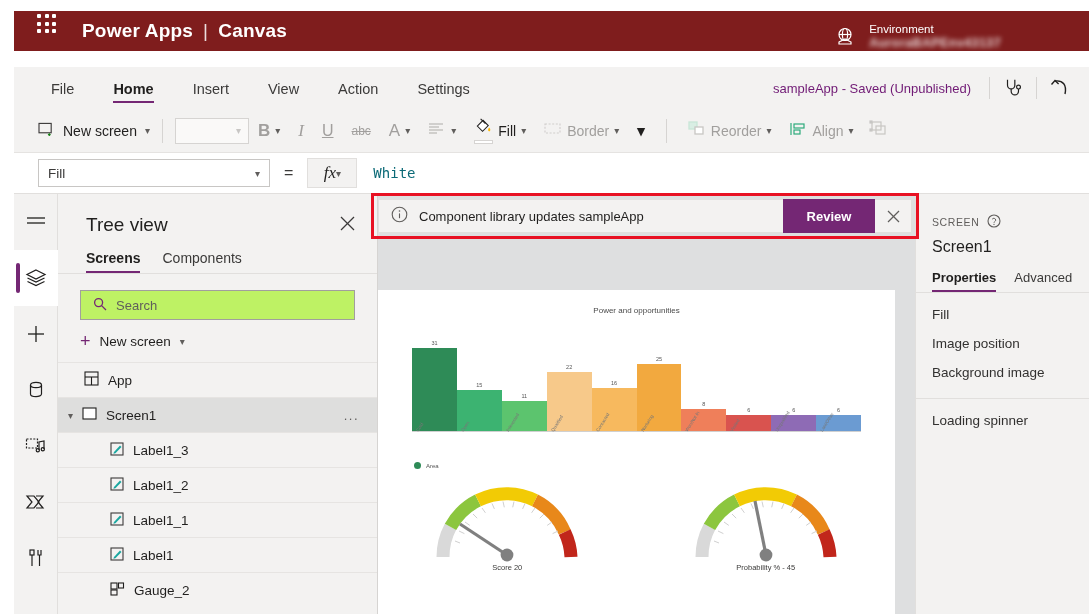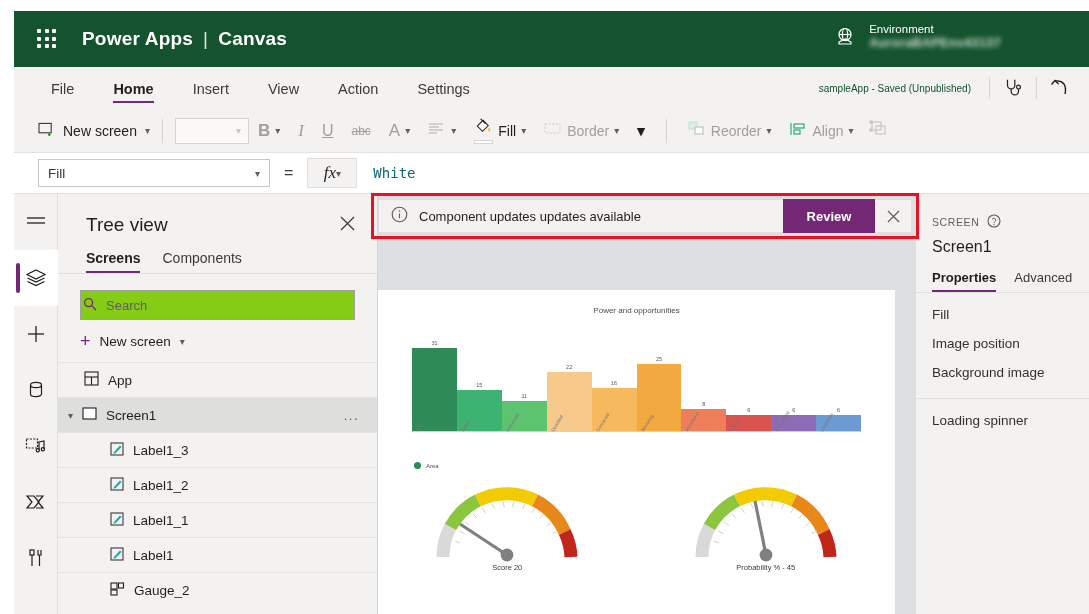--- a/index.html
+++ b/index.html
@@ -5,22 +5,22 @@
   * { box-sizing: border-box; margin: 0; padding: 0; }
   html, body {
     width: 1089px; height: 614px;
     font-family: "Liberation Sans", sans-serif;
     background: #ffffff; overflow: hidden;
   }
   .app { position: relative; width: 1089px; height: 614px; background:#fff; }
 
   
   .header {
-    position:absolute; left:14px; top:11px; width:1075px; height:56px;
-    background:#14532d; display:flex; align-items:center;
+    position:absolute; left:14px; top:11px; width:1075px; height:40px;
+    background:#7f1d1d; display:flex; 
   }
   .waffle { width:26px; height:26px; margin-left:20px; display:grid;
     grid-template-columns:repeat(3,1fr); grid-template-rows:repeat(3,1fr);
     gap:3px; padding:3px; }
   .waffle i { display:block; width:4px; height:4px; background:#fff; border-radius:1px; }
   .brand { margin-left:22px; color:#fff; font-size:19px; font-weight:bold;
     letter-spacing:.2px; display:flex; align-items:center; gap:10px; }
   .brand .sep { font-weight:400; opacity:.85; }
   .brand .sub { font-weight:bold; }
   .env { position:absolute; right:88px; top:11px; display:flex; align-items:center; gap:12px; }
@@ -33,21 +33,21 @@
   
   .menubar { position:absolute; left:14px; top:67px; width:1075px; height:42px;
     background:#f3f2f1; display:flex; align-items:center; }
   .menu { display:flex; align-items:center; margin-left:26px; gap:17px; }
   .menu-item { font-size:14.5px; color:#3b3a39; padding:9px 11px 7px; position:relative; cursor:default; }
   .menu-item.active { font-weight:bold; color:#201f1e; }
   .menu-item.active::after { content:""; position:absolute; left:11px; right:11px;
     bottom:1px; height:2.5px; background:#742774; }
   .mb-right { position:absolute; right:6px; top:0; height:42px; display:flex;
     align-items:center; gap:0; }
-  .appname { font-size:10px; color:#14532d; padding-right:18px; }
+  .appname { font-size:13px; color:#701a75; padding-right:18px; }
   .vline { width:1px; height:22px; background:#d6d4d2; }
   .mb-icon { width:46px; height:42px; display:flex; align-items:center; justify-content:center; }
 
   
   .ribbon { position:absolute; left:14px; top:109px; width:1075px; height:44px;
     background:#f3f2f1; display:flex; align-items:center; border-bottom:1px solid #e5e3e1; }
   .newscreen { display:flex; align-items:center; gap:8px; margin-left:24px;
     font-size:14px; color:#201f1e; }
   .chev { font-size:10px; color:#605e5c; }
   .rsep { width:1px; height:24px; background:#d6d4d2; margin:0 12px; }
@@ -90,22 +90,22 @@
     background:#f3f2f1; border-right:1px solid #d6d4d2; }
   .tree-hd { display:flex; align-items:center; justify-content:space-between;
     padding:20px 22px 0 28px; }
   .tree-title { font-size:19px; color:#201f1e; }
   .tabs { display:flex; gap:22px; padding:14px 0 0 28px; }
   .tab { font-size:14px; color:#3b3a39; padding-bottom:7px; position:relative; }
   .tab.active { font-weight:bold; color:#201f1e; }
   .tab.active::after { content:""; position:absolute; left:0; right:0; bottom:0;
     height:2.5px; background:#742774; }
   .tabs-line { height:1px; background:#e1dfdd; margin:0; }
-  .srch { margin:16px 22px 0 22px; height:30px; background:#84cc16;
-    border:1px solid #a19f9d; display:flex; align-items:center; gap:9px; padding:0 2px; }
+  .srch { margin:16px 22px 0 22px; height:30px; background:#bef264;
+    border:1px solid #a19f9d; display:flex; align-items:center; gap:9px; padding:0 12px; }
   .srch span { font-size:13px; color:#605e5c; }
   .newscr2 { display:flex; align-items:center; gap:9px; padding:12px 0 12px 22px;
     font-size:13.5px; color:#201f1e; }
   .plus { color:#742774; font-size:18px; line-height:1; }
   .trow { display:flex; align-items:center; height:35px; padding-left:26px;
     font-size:13.5px; color:#201f1e; gap:9px; border-top:1px solid #e6e4e2; }
   .trow.sel { background:#dededd; }
   .trow.child { padding-left:52px; }
   .trow .dots { margin-left:auto; margin-right:18px; color:#605e5c;
     letter-spacing:1.5px; font-size:13px; }
@@ -625,21 +625,21 @@
 
   <div class="redbox"></div>
   <div class="banner">
     <span class="ico">
       <svg width="17" height="17" viewBox="0 0 17 17" fill="none" stroke="#605e5c" stroke-width="1.1">
         <circle cx="8.5" cy="8.5" r="7.3"></circle>
         <line x1="8.5" y1="7.4" x2="8.5" y2="12.2"></line>
         <circle cx="8.5" cy="5" r=".8" fill="#605e5c" stroke="none"></circle>
       </svg>
     </span>
-    <span class="msg">Component updates updates available</span>
+    <span class="msg">Component library updates sampleApp</span>
     <div class="review">Review</div>
     <div class="bclose">
       <svg width="13" height="13" viewBox="0 0 13 13" stroke="#605e5c" stroke-width="1.2">
         <line x1="1" y1="1" x2="12" y2="12"></line>
           <line x1="12" y1="1" x2="1" y2="12"></line>
       </svg>
     </div>
   </div>
 
 </div>

